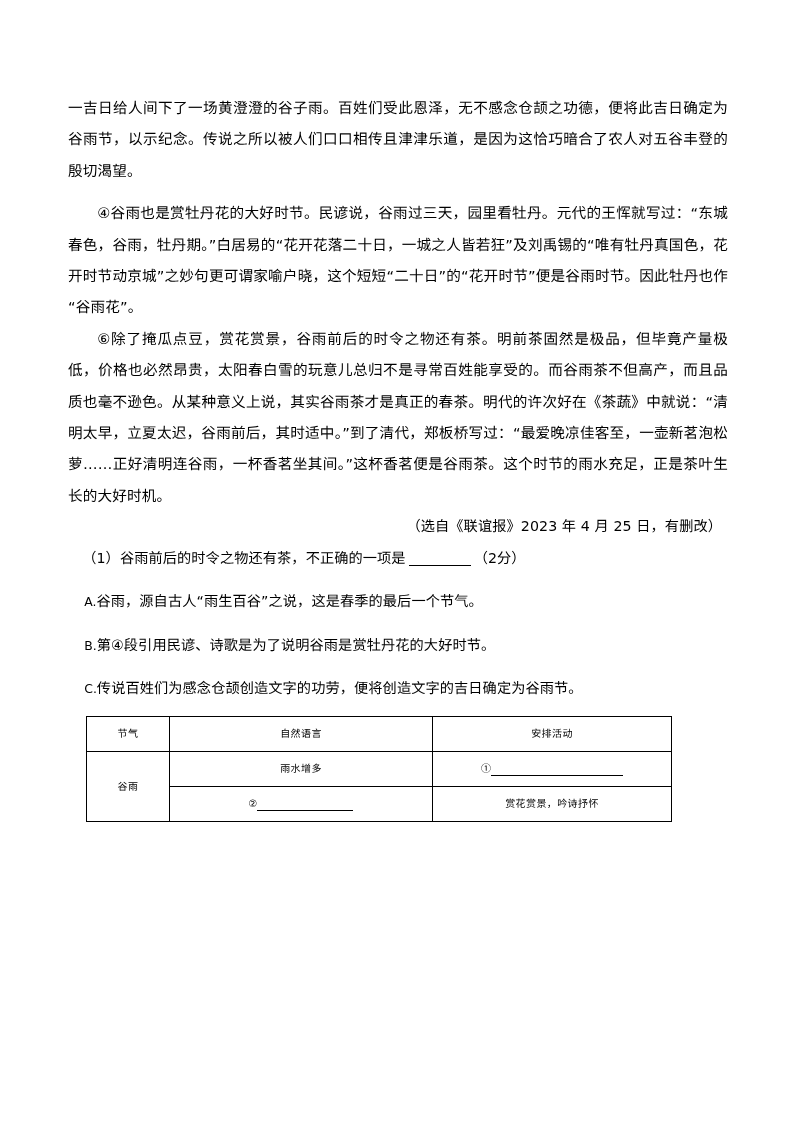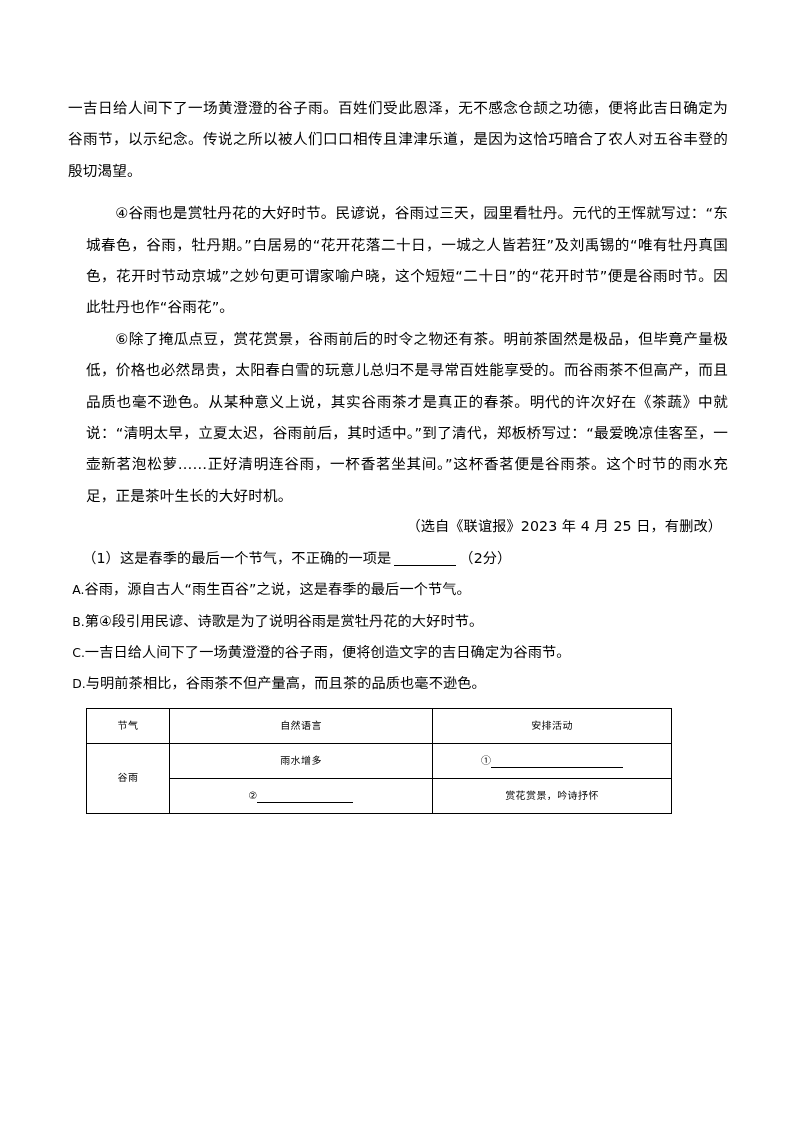--- a/index.html
+++ b/index.html
@@ -29,21 +29,20 @@
     font-size: 14.6px;
     line-height: 31.4px;
     text-align: justify;
     text-justify: inter-ideograph;
     letter-spacing: 0.15px;
     margin: 0;
     text-indent: 0;
   }
   .para.indent {
     text-indent: 2em;
-    margin-left: 18px;
   }
   .gap-sm { height: 11px; }
 
   
   .source-line {
     font-size: 14.2px;
     line-height: 31.4px;
     text-align: right;
     padding-right: 6px;
     margin: 0;
@@ -56,21 +55,21 @@
     line-height: 31.4px;
     text-align: justify;
     text-justify: inter-ideograph;
     margin: 0;
     text-indent: 1em;
     letter-spacing: 0.1px;
   }
   .option {
     font-size: 14.2px;
     line-height: 31.4px;
-    margin: 0;
+    margin: 12px;
     text-indent: 0.3em;
     letter-spacing: 0.1px;
   }
   .opt-letter {
     font-size: 12.4px;
     letter-spacing: 0;
   }
   .blank-inline {
     display: inline-block;
     width: 62px;
@@ -131,34 +130,31 @@
 
   <p class="para indent">④谷雨也是赏牡丹花的大好时节。民谚说，谷雨过三天，园里看牡丹。元代的王恽就写过：“东城春色，谷雨，牡丹期。”白居易的“花开花落二十日，一城之人皆若狂”及刘禹锡的“唯有牡丹真国色，花开时节动京城”之妙句更可谓家喻户晓，这个短短“二十日”的“花开时节”便是谷雨时节。因此牡丹也作“谷雨花”。</p>
 
 
   <p class="para indent">⑥除了掩瓜点豆，赏花赏景，谷雨前后的时令之物还有茶。明前茶固然是极品，但毕竟产量极低，价格也必然昂贵，太阳春白雪的玩意儿总归不是寻常百姓能享受的。而谷雨茶不但高产，而且品质也毫不逊色。从某种意义上说，其实谷雨茶才是真正的春茶。明代的许次好在《茶蔬》中就说：“清明太早，立夏太迟，谷雨前后，其时适中。”到了清代，郑板桥写过：“最爱晚凉佳客至，一壶新茗泡松萝……正好清明连谷雨，一杯香茗坐其间。”这杯香茗便是谷雨茶。这个时节的雨水充足，正是茶叶生长的大好时机。</p>
 
 
   <p class="source-line">（选自《联谊报》2023 年 4 月 25 日，有删改）</p>
 
   <p class="question">
-    <span>（1）</span><span>这是春季的最后一个节气，不正确的一项是</span><span class="blank-inline"></span><span>（2分）</span>
+    <span>（1）</span><span>谷雨前后的时令之物还有茶，不正确的一项是</span><span class="blank-inline"></span><span>（2分）</span>
   </p>
 
   <p class="option">
     <span class="opt-letter">A.</span><span>谷雨，源自古人“雨生百谷”之说，这是春季的最后一个节气。</span>
   </p>
   <p class="option">
     <span class="opt-letter">B.</span><span>第④段引用民谚、诗歌是为了说明谷雨是赏牡丹花的大好时节。</span>
   </p>
   <p class="option">
-    <span class="opt-letter">C.</span><span>一吉日给人间下了一场黄澄澄的谷子雨，便将创造文字的吉日确定为谷雨节。</span>
-  </p>
-  <p class="option">
-    <span class="opt-letter">D.</span><span>与明前茶相比，谷雨茶不但产量高，而且茶的品质也毫不逊色。</span>
+    <span class="opt-letter">C.</span><span>传说百姓们为感念仓颉创造文字的功劳，便将创造文字的吉日确定为谷雨节。</span>
   </p>
 
 
   <div class="tbl-wrap">
     <table class="grid">
       <tbody>
         <tr>
           <td class="col-jq">节气</td>
           <td class="col-yy">自然语言</td>
           <td class="col-hd">安排活动</td>

